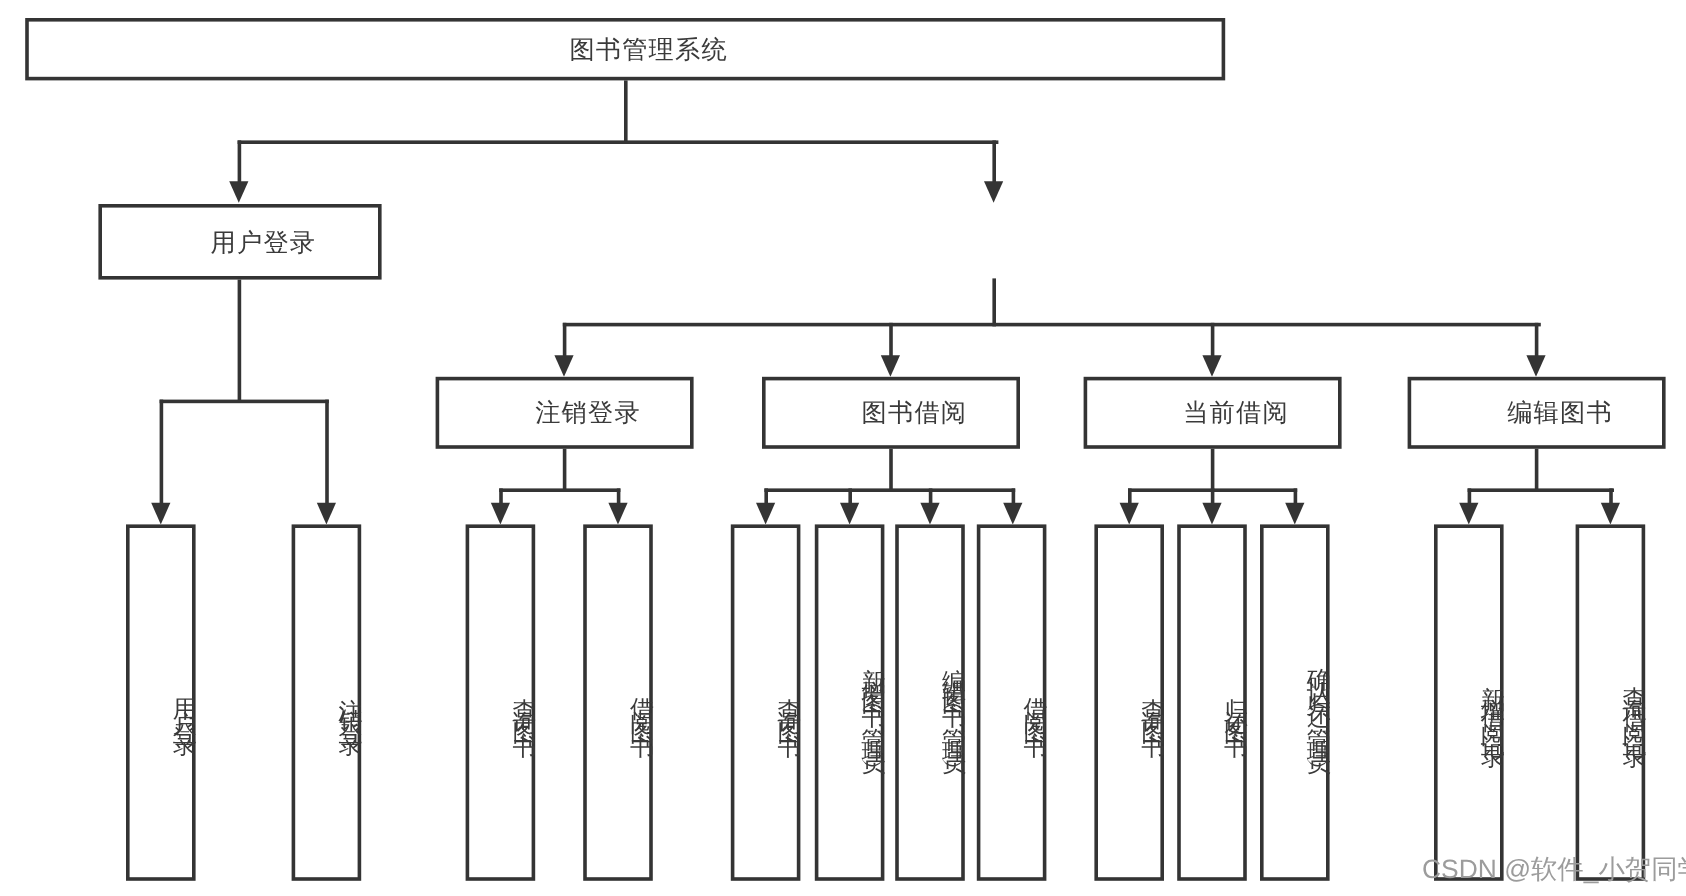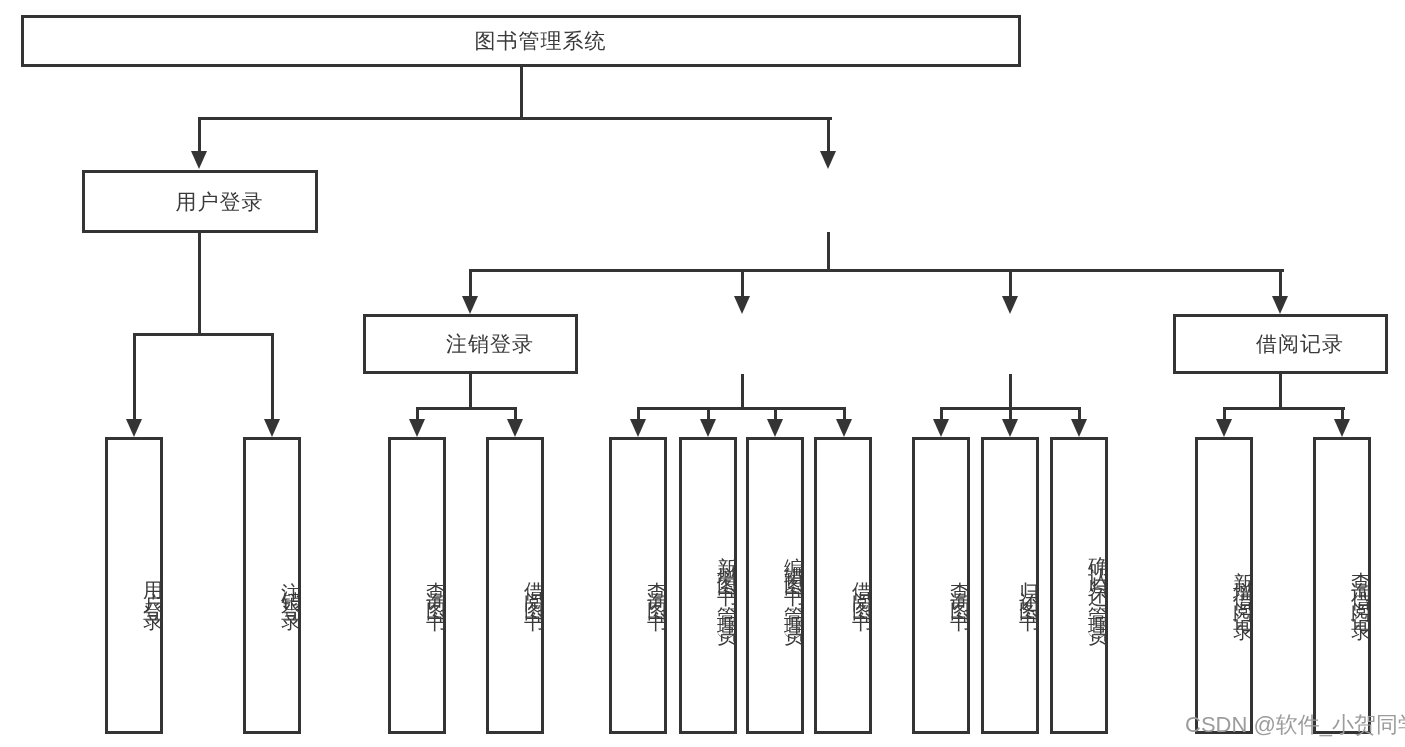--- a/index.html
+++ b/index.html
@@ -86,22 +86,28 @@
   <div class="stub" style="left:741px; top:269px; height:29px;"></div>
   <div class="arrow" style="left:734px; top:296px;"></div>
   <div class="stub" style="left:1009px; top:269px; height:29px;"></div>
   <div class="arrow" style="left:1002px; top:296px;"></div>
   <div class="stub" style="left:1279px; top:269px; height:29px;"></div>
   <div class="arrow" style="left:1272px; top:296px;"></div>
 
   <div class="node hnode" style="left:363px; top:314px; width:215px; height:60px;">
     <span>注销登录</span>
   </div>
+  <div class="node hnode" style="left:635px; top:314px; width:215px; height:60px;">
+    <span>图书借阅</span>
+  </div>
+  <div class="node hnode" style="left:903px; top:314px; width:215px; height:60px;">
+    <span>当前借阅</span>
+  </div>
   <div class="node hnode" style="left:1173px; top:314px; width:215px; height:60px;">
-    <span>借阅记录</span>
+    <span>编辑图书</span>
   </div>
 
   <div class="vline" style="left:469px; top:374px; height:36px;"></div>
   <div class="hline" style="left:416px; top:407px; width:101px;"></div>
   <div class="stub" style="left:416px; top:407px; height:14px;"></div>
   <div class="arrow" style="left:409px; top:419px;"></div>
   <div class="stub" style="left:514px; top:407px; height:14px;"></div>
   <div class="arrow" style="left:507px; top:419px;"></div>
 
   <div class="vline" style="left:741px; top:374px; height:36px;"></div>

